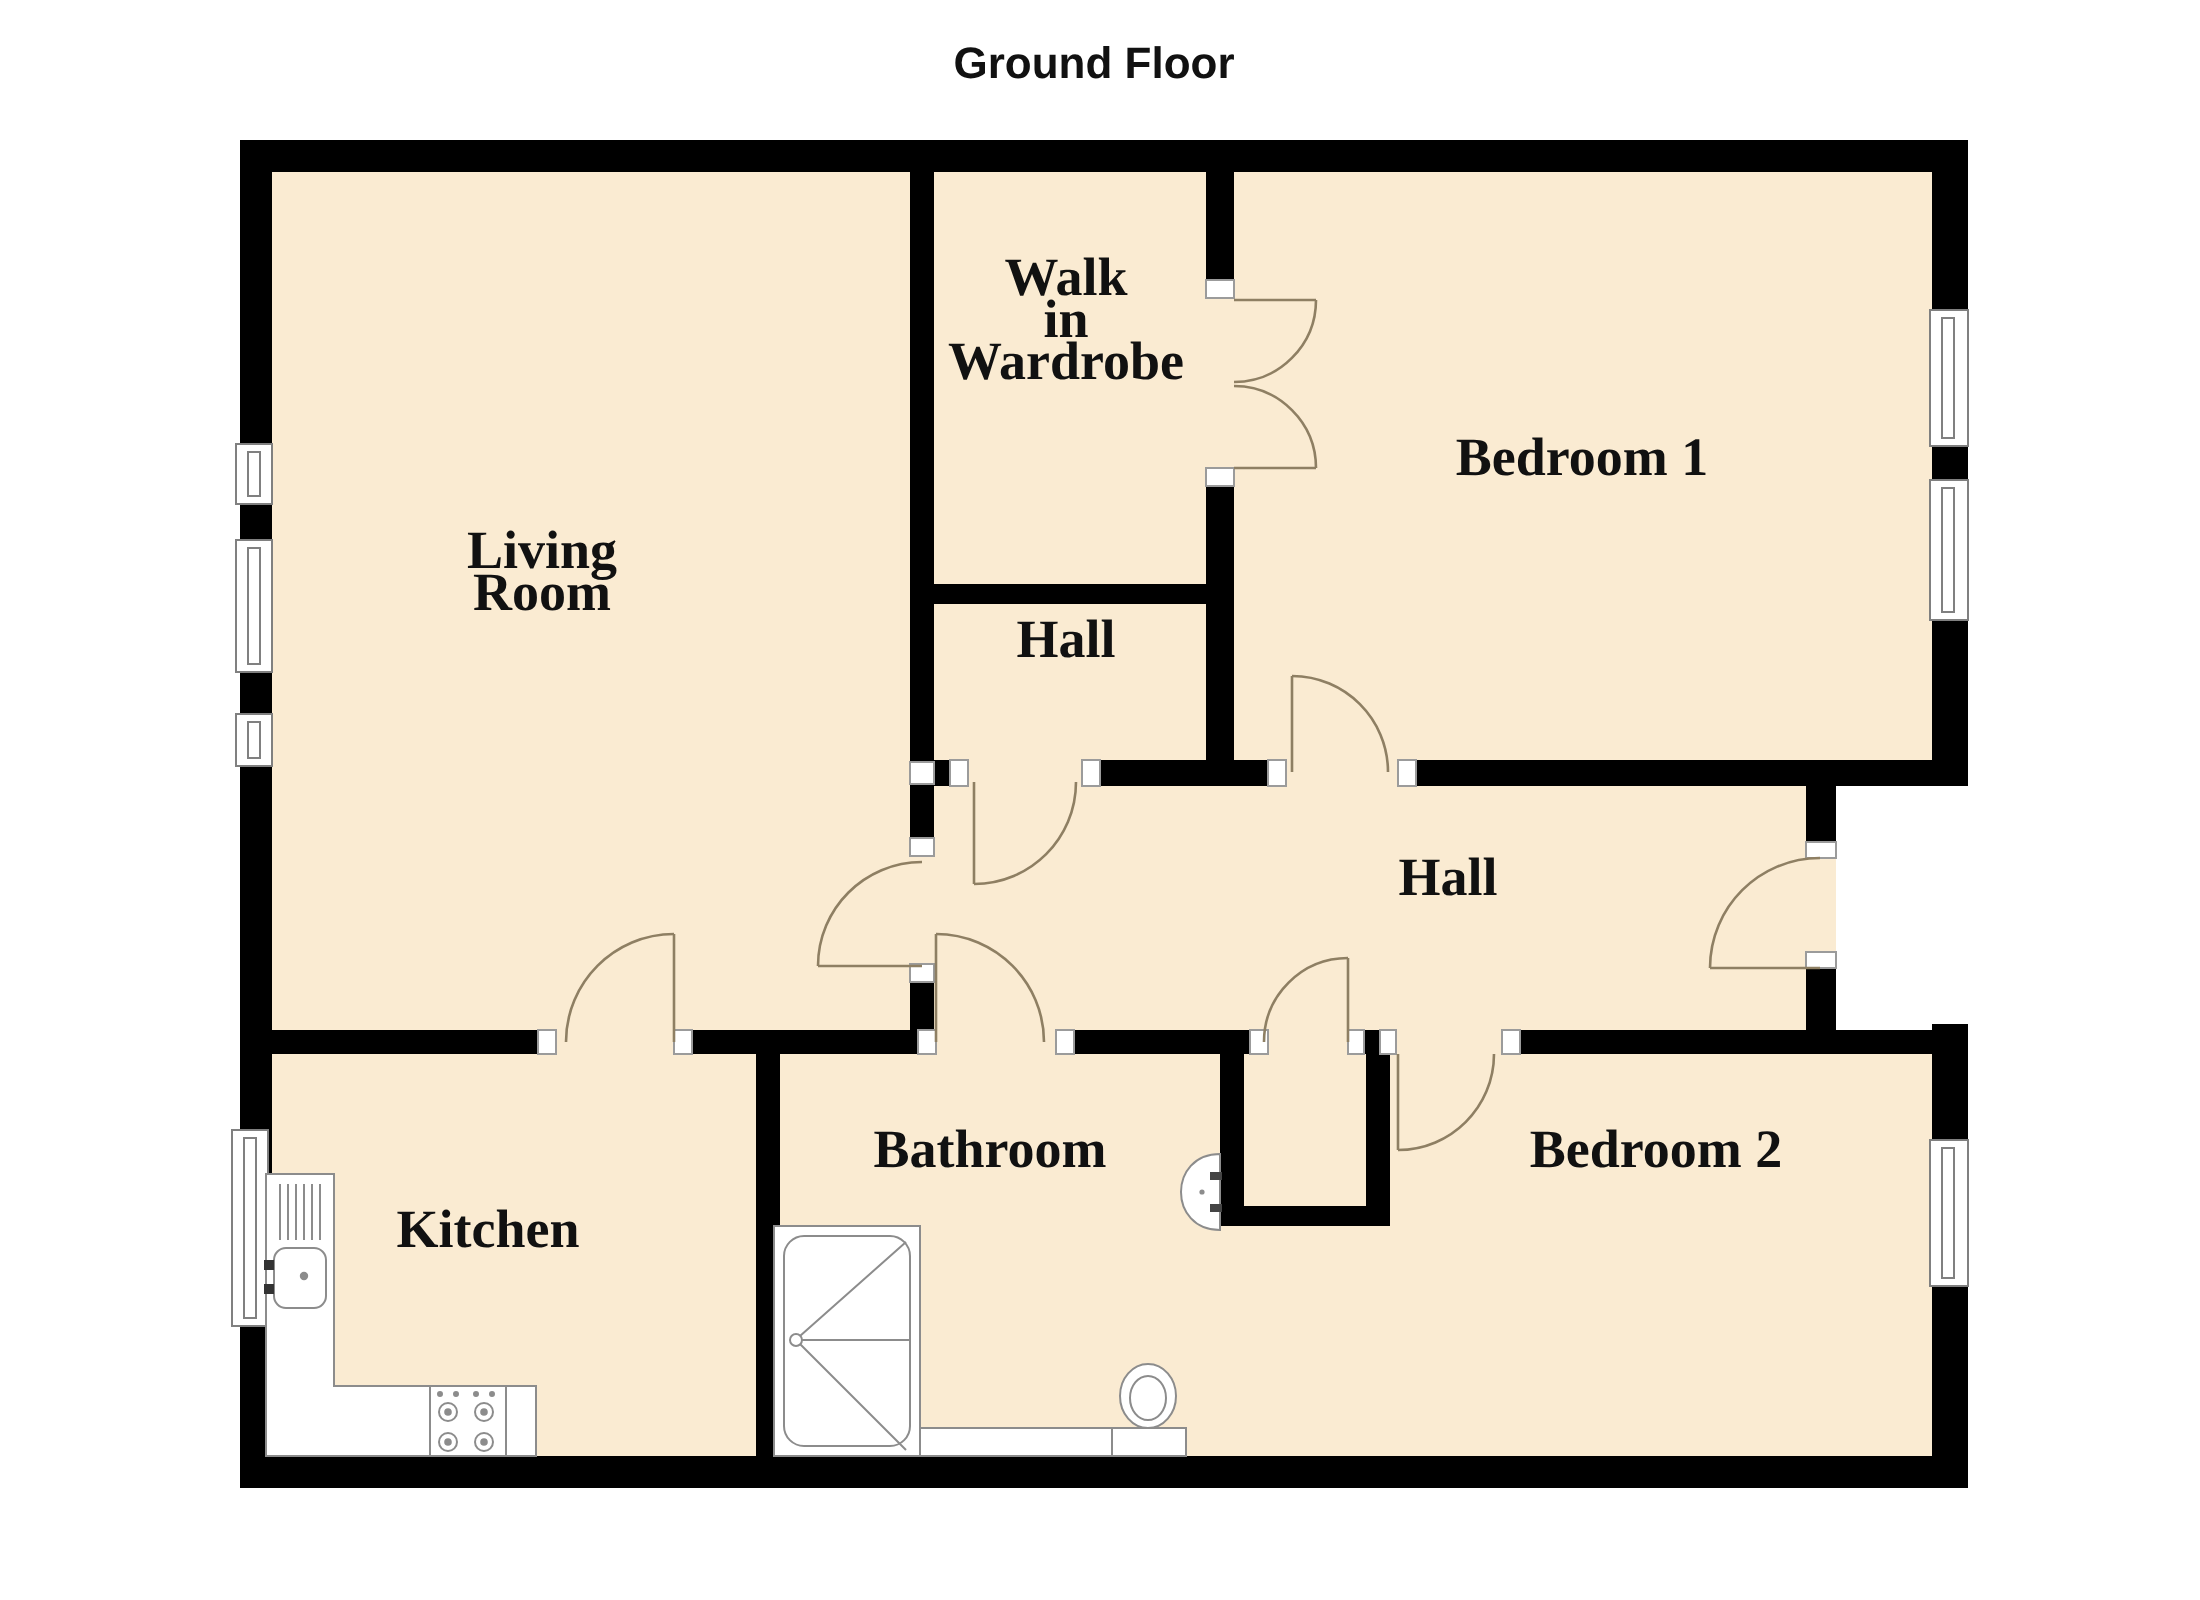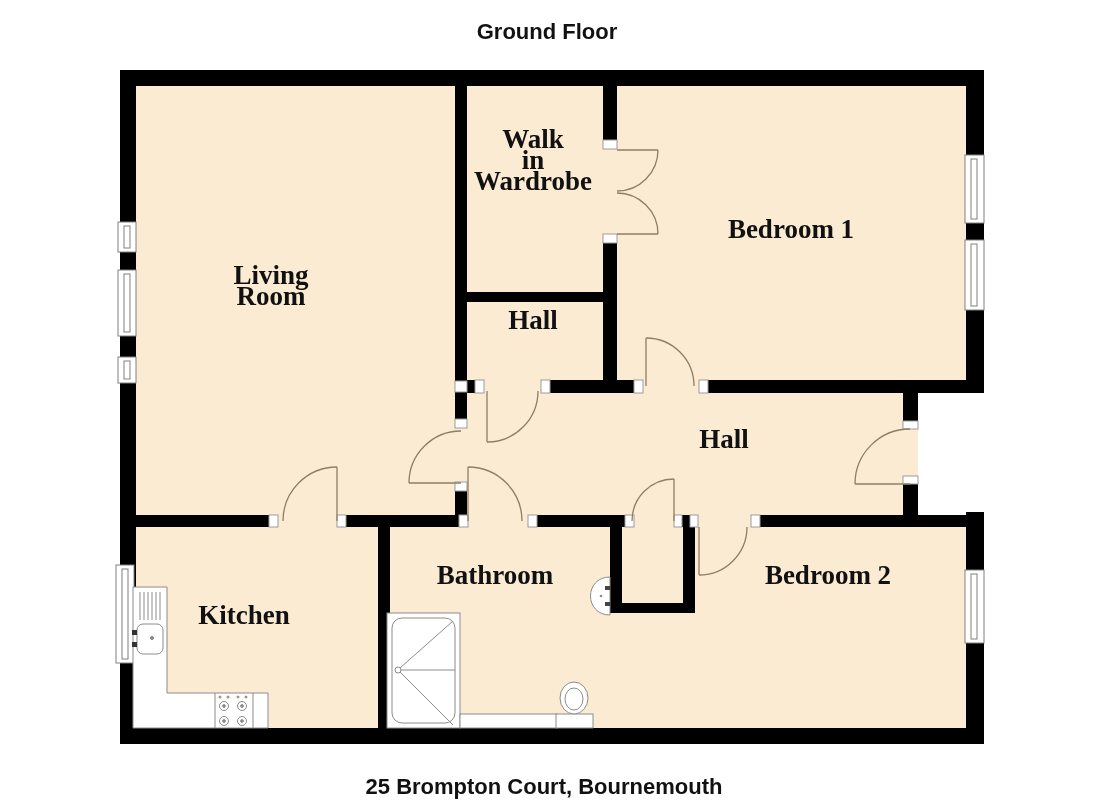--- a/index.html
+++ b/index.html
@@ -209,14 +209,13 @@
   <div class="txt room-label" style="left:533px;top:160px;">Walk
 in
 Wardrobe</div>
   <div class="txt room-label" style="left:791px;top:229px;">Bedroom 1</div>
   <div class="txt room-label" style="left:533px;top:320px;">Hall</div>
   <div class="txt room-label" style="left:679px;top:439px;margin-left:45px;">Hall</div>
   <div class="txt room-label" style="left:244px;top:575px;margin-top:40px;">Kitchen</div>
   <div class="txt room-label" style="left:495px;top:575px;">Bathroom</div>
   <div class="txt room-label" style="left:828px;top:575px;text-align:right;">Bedroom 2</div>
 
-  <div class="txt page-footer" style="left:544px;top:787px;">25 Brompton Court, Bournemouth</div>
 </div>
 
 </body></html>

